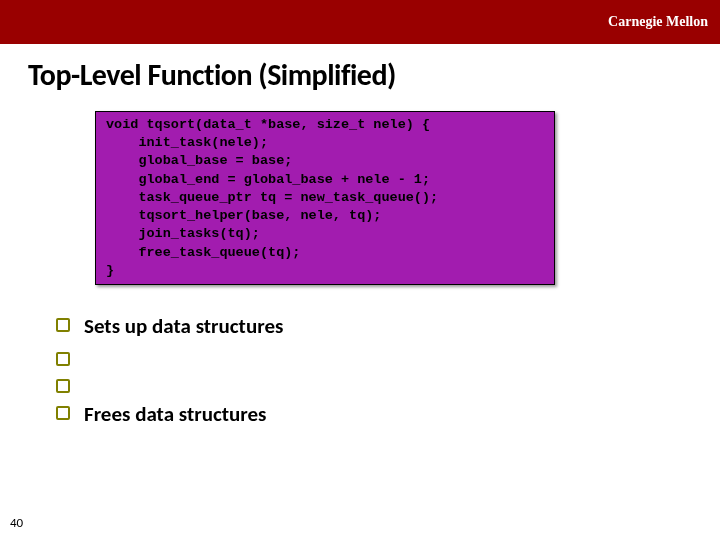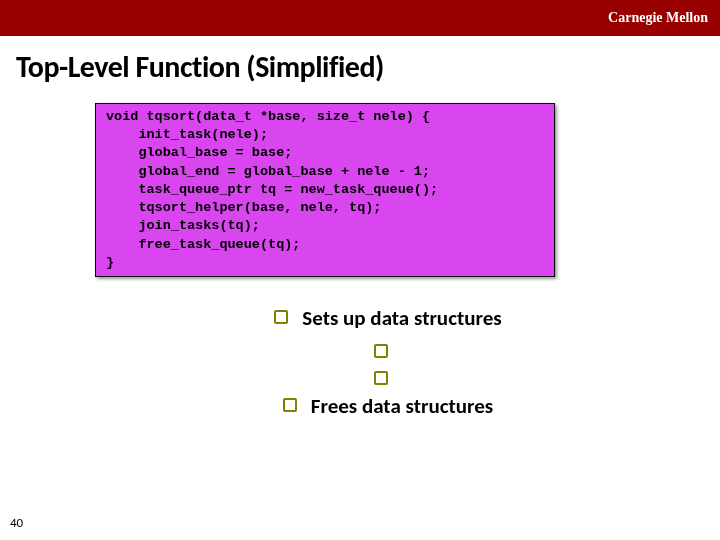--- a/index.html
+++ b/index.html
@@ -1,23 +1,23 @@
 <!DOCTYPE html>
 <html><head>
 <meta charset="utf-8">
 <style>
   * { margin: 0; padding: 0; box-sizing: border-box; }
   html, body { width: 720px; height: 540px; font-family: Calibri, "Segoe UI", Arial, sans-serif; background: #fff; }
   .slide { width: 720px; height: 540px; position: relative; background: #fff; }
-  .header-bar { width: 100%; height: 36px; background: #990000; display: flex; justify-content: flex-end; align-items: center; padding-right: 12px; }
+  .header-bar { width: 100%; height: 44px; background: #990000; display: flex; justify-content: flex-end; align-items: center; padding-right: 12px; }
   .header-text { color: #fff; font-weight: bold; font-size: 14px; font-family: "Times New Roman", serif; }
-  .title { font-size: 30px; font-weight: bold; color: #000; margin: 12px 0 18px 16px; letter-spacing: -0.5px; }
-  .code-box { margin: 0 auto 28px 95px; width: 460px; background: #d946ef; border: 1.5px solid #000; box-shadow: 2px 2px 3px rgba(0,0,0,0.4); padding: 4px 10px 4px 10px; font-family: "Courier New", monospace; font-size: 13.5px; font-weight: bold; line-height: 1.35; white-space: pre; color: #000; }
+  .title { font-size: 30px; font-weight: bold; color: #000; margin: 12px 0 18px 28px; letter-spacing: -0.5px; }
+  .code-box { margin: 0 auto 28px 95px; width: 460px; background: #a21caf; border: 1.5px solid #000; box-shadow: 2px 2px 3px rgba(0,0,0,0.4); padding: 4px 10px 4px 10px; font-family: "Courier New", monospace; font-size: 13.5px; font-weight: bold; line-height: 1.35; white-space: pre; color: #000; }
   .bullets { margin-left: 56px; margin-top: 16px; }
-  .bullet-row { display: flex; align-items: flex-start; margin-bottom: 8px; justify-content: center; }
+  .bullet-row { display: flex; align-items: flex-start; margin-bottom: 8px; }
   .bullet-icon { width: 14px; height: 14px; border: 2px solid #808000; border-radius: 2px; margin-right: 14px; margin-top: 5px; flex-shrink: 0; }
   .bullet-text { font-size: 21px; font-weight: bold; color: #000; }
   .footer { position: absolute; bottom: 10px; left: 10px; right: 10px; display: flex; justify-content: space-between; align-items: flex-end; }
   .footer-left { font-size: 10px; color: #000; }
   .footer-right { font-size: 13px; color: #000; }
 </style>
 </head>
 <body>
 
 <div class="slide">

